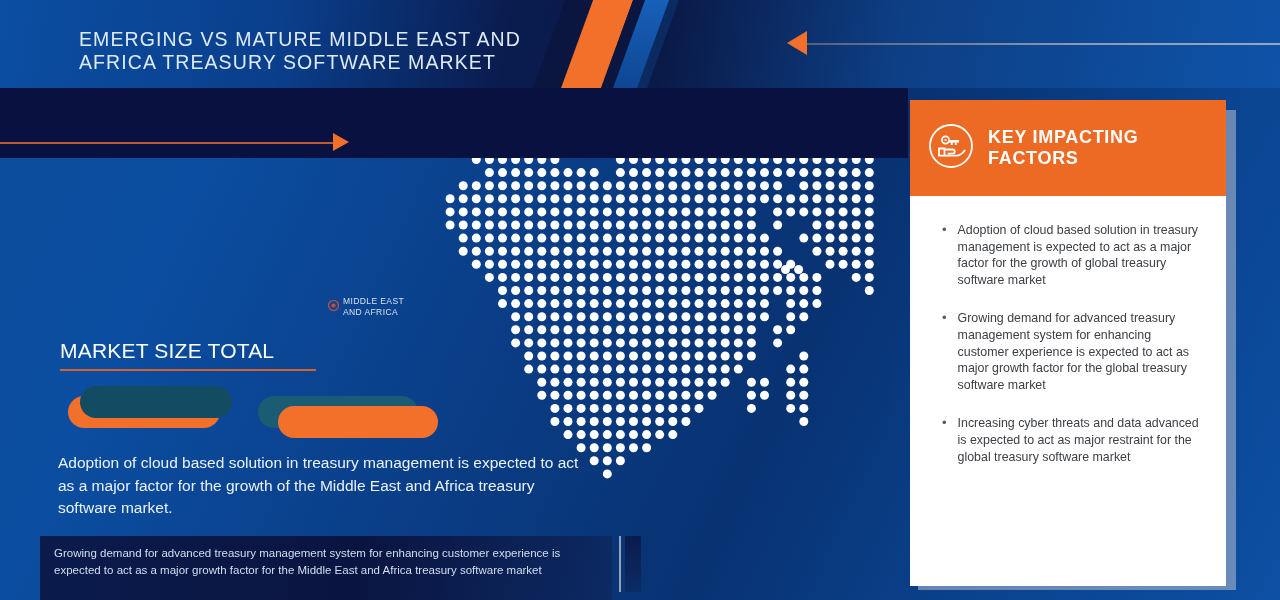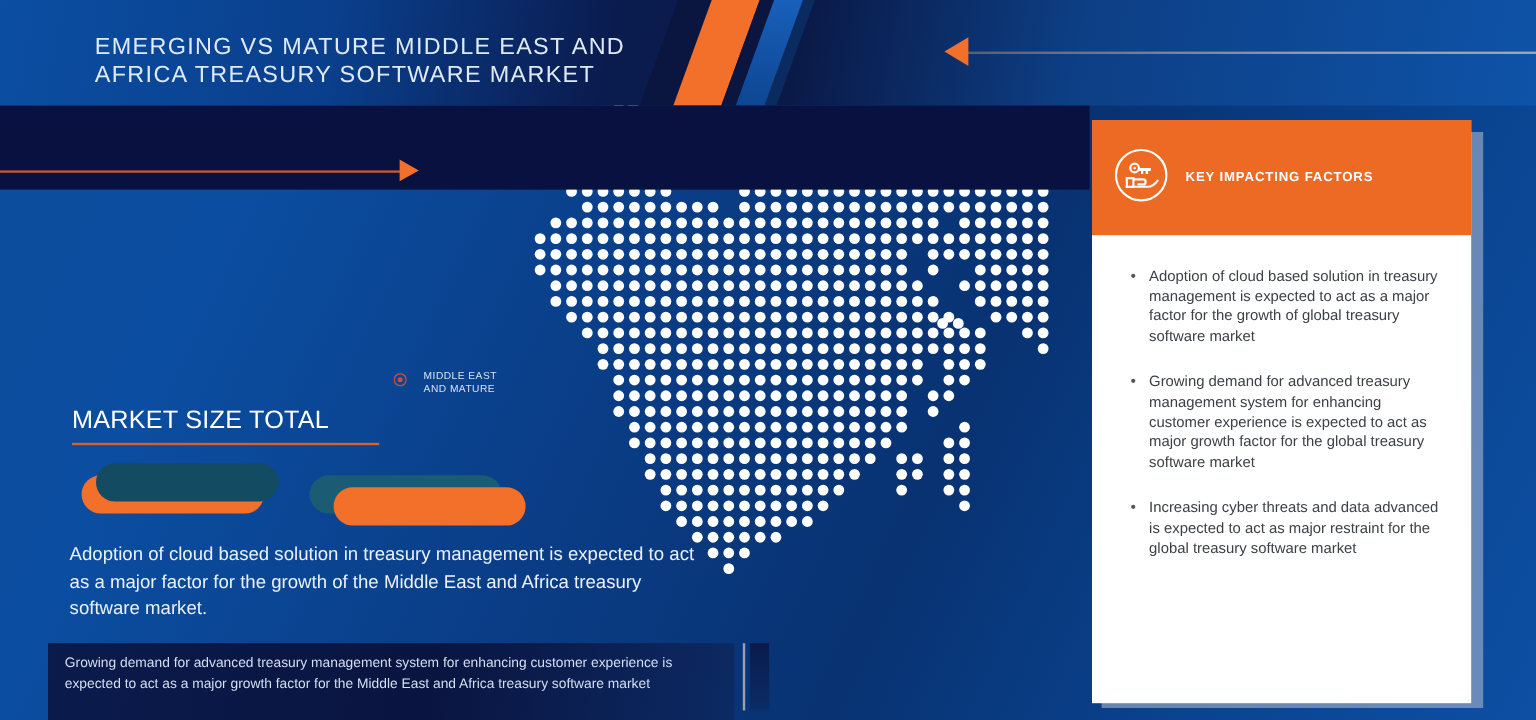--- a/index.html
+++ b/index.html
@@ -64,22 +64,22 @@
     width:0; height:0; border-top:9px solid transparent;
     border-bottom:9px solid transparent; border-left:16px solid #f2702a;
   }
 
   
   #map { position:absolute; left:0; top:0; width:908px; height:530px; }
   #map circle { fill:#ffffff; }
 
   
   .legend {
-    position:absolute; left:328px; top:308px;
-    display:flex; align-items:flex-start; gap:14px;
+    position:absolute; left:328px; top:296px;
+    display:flex; align-items:flex-start; gap:4px;
   }
   .legend-icon { margin-top:1px; }
   .legend-text {
     color:#d7e2f2; font-size:8.5px; line-height:10.5px; letter-spacing:0.4px;
   }
 
   
   .mst-title {
     position:absolute; left:60px; top:339px;
     color:#ffffff; font-size:21px; font-weight:normal; letter-spacing:0.2px;
@@ -136,21 +136,21 @@
   }
   .kif-card {
     position:absolute; left:910px; top:100px; width:316px; height:486px;
     background:#ffffff;
   }
   .kif-header {
     position:absolute; left:910px; top:100px; width:316px; height:96px;
     background:#ec6a24; display:flex; align-items:center; padding-left:18px; gap:14px;
   }
   .kif-title {
-    color:#ffffff; font-size:11px; font-weight:bold; letter-spacing:0.7px;
+    color:#ffffff; font-size:18px; font-weight:bold; letter-spacing:0.7px;
   }
   .kif-list {
     position:absolute; left:910px; top:222px; width:316px;
     padding:0 24px 0 32px;
   }
   .kif-item { display:flex; gap:11px; margin-bottom:22px; }
   .kif-bullet { color:#55595f; font-size:13px; line-height:16px; flex:0 0 auto; }
   .kif-text { color:#3c4047; font-size:12.4px; line-height:16.6px; }
 </style>
 </head>
@@ -801,21 +801,21 @@
 
   <div class="legend">
     <span class="legend-icon">
       <svg width="11" height="11" viewBox="0 0 11 11">
         <circle cx="5.5" cy="5.5" r="5" fill="none" stroke="#c1503f" stroke-width="1.2"></circle>
         <circle cx="5.5" cy="5.5" r="2.1" fill="#c1503f"></circle>
       </svg>
     </span>
     <span class="legend-text">
       <span>MIDDLE EAST</span><br>
-      <span>AND MATURE</span>
+      <span>AND AFRICA</span>
     </span>
   </div>
 
   <div class="mst-title">MARKET SIZE TOTAL</div>
   <div class="mst-rule"></div>
 
   <div class="pill-wrap" id="pill-mature-wrap">
     <div class="pill" id="pill-mature">
       <span class="pill-shadow"></span>
       <span>Mature Market</span>

